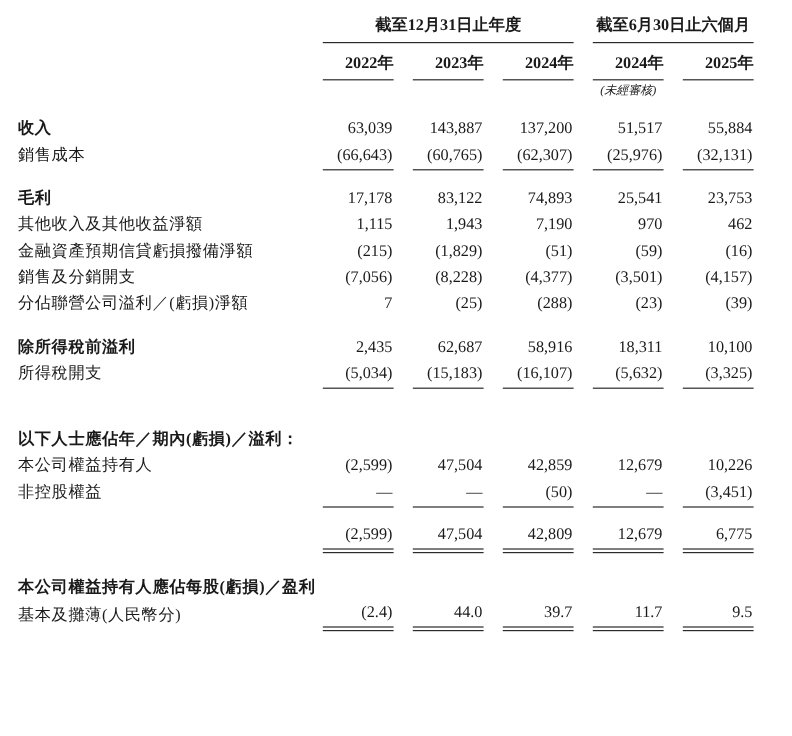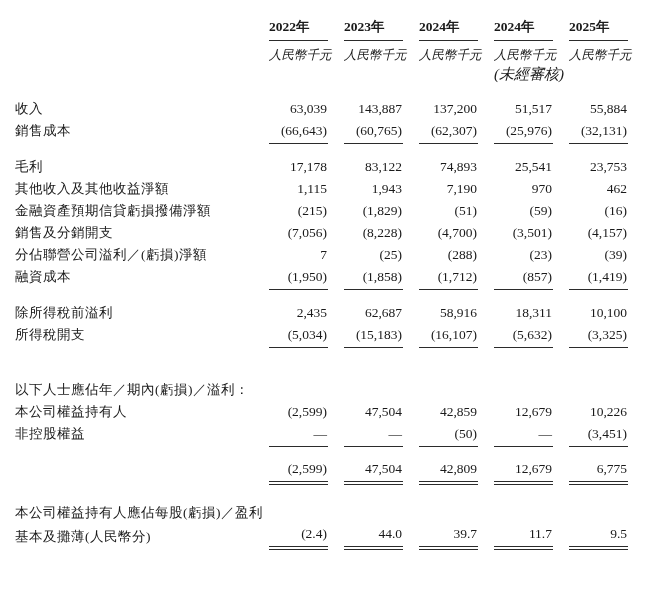--- a/index.html
+++ b/index.html
@@ -34,51 +34,51 @@
     margin-left: 16px;
     text-align: center;
     font-weight: 700;
     white-space: nowrap;
     padding: 2px 0 5px 0;
     border-bottom: 1px solid #2b2b2b;
   }
   tr.years th { padding-top: 5px; }
   .yr {
     margin-left: 16px;
-    text-align: left;
+    text-align: right;
     font-weight: 700;
     white-space: nowrap;
     padding: 3px 0 4px 0;
     border-bottom: 1px solid #2b2b2b;
   }
   .unit {
     margin-left: 16px;
     text-align: center;
     font-style: italic;
     font-size: 12.5px;
     padding-top: 6px;
     white-space: nowrap;
   }
   .note {
     margin-left: 16px;
     text-align: center;
     font-style: italic;
-    font-size: 15px;
+    font-size: 10px;
     padding-top: 1px;
     white-space: nowrap;
   }
   tr.head-gap { height: 16px; }
   
   tbody tr.data { height: 22px; }
   td.lbl {
     white-space: nowrap;
     padding-bottom: 4px;
     letter-spacing: 0.5px;
   }
-  tr.bold td.lbl { font-weight: 400; }
+  tr.bold td.lbl { font-weight: 700; }
   .v {
     margin-left: 16px;
     text-align: right;
     white-space: nowrap;
     padding: 0 1px 4px 0;
     line-height: 16px;
     border-bottom: 1px solid transparent;
   }
   .v.ru1 { border-bottom: 1px solid #2b2b2b; }
   .v.ru2 { border-bottom: 4px double #2b2b2b; }
@@ -91,54 +91,45 @@
 <table class="fin">
   <colgroup>
     <col class="c-label">
     <col class="c-val">
       <col class="c-val">
       <col class="c-val">
       <col class="c-val">
       <col class="c-val">
   </colgroup>
   <thead>
+    <tr>
+      <th></th>
+      <th colspan="3">
+        <div class="grp">截至12月31日止年度</div>
+      </th>
+      <th colspan="2">
+        <div class="grp">截至6月30日止六個月</div>
+      </th>
+    </tr>
     <tr class="years">
       <th></th>
       <th>
           <div class="yr">2022年</div>
         </th>
       <th>
           <div class="yr">2023年</div>
         </th>
       <th>
           <div class="yr">2024年</div>
         </th>
       <th>
           <div class="yr">2024年</div>
         </th>
       <th>
           <div class="yr">2025年</div>
-        </th>
-    </tr>
-    <tr>
-      <th></th>
-      <th>
-          <div class="unit">人民幣千元</div>
-        </th>
-      <th>
-          <div class="unit">人民幣千元</div>
-        </th>
-      <th>
-          <div class="unit">人民幣千元</div>
-        </th>
-      <th>
-          <div class="unit">人民幣千元</div>
-        </th>
-      <th>
-          <div class="unit">人民幣千元</div>
         </th>
     </tr>
     <tr>
       <th></th>
       <th></th>
       <th></th>
       <th></th>
       <th>
           <div class="note">(未經審核)</div>
         </th>
@@ -244,21 +235,21 @@
       </tr>
       <tr class="data">
         <td class="lbl">銷售及分銷開支</td>
         <td>
           <div class="v">(7,056)</div>
         </td>
         <td>
           <div class="v">(8,228)</div>
         </td>
         <td>
-          <div class="v">(4,700)</div>
+          <div class="v">(4,377)</div>
         </td>
         <td>
           <div class="v">(3,501)</div>
         </td>
         <td>
           <div class="v">(4,157)</div>
         </td>
       </tr>
       <tr class="data">
         <td class="lbl">分佔聯營公司溢利／(虧損)淨額</td>
@@ -269,38 +260,20 @@
           <div class="v">(25)</div>
         </td>
         <td>
           <div class="v">(288)</div>
         </td>
         <td>
           <div class="v">(23)</div>
         </td>
         <td>
           <div class="v">(39)</div>
-        </td>
-      </tr>
-      <tr class="data">
-        <td class="lbl">融資成本</td>
-        <td>
-          <div class="v ru1">(1,950)</div>
-        </td>
-        <td>
-          <div class="v ru1">(1,858)</div>
-        </td>
-        <td>
-          <div class="v ru1">(1,712)</div>
-        </td>
-        <td>
-          <div class="v ru1">(857)</div>
-        </td>
-        <td>
-          <div class="v ru1">(1,419)</div>
         </td>
       </tr>
       <tr class="spacer">
         <td colspan="6"></td>
       </tr>
       <tr class="data bold">
         <td class="lbl">除所得稅前溢利</td>
         <td>
           <div class="v">2,435</div>
         </td>

